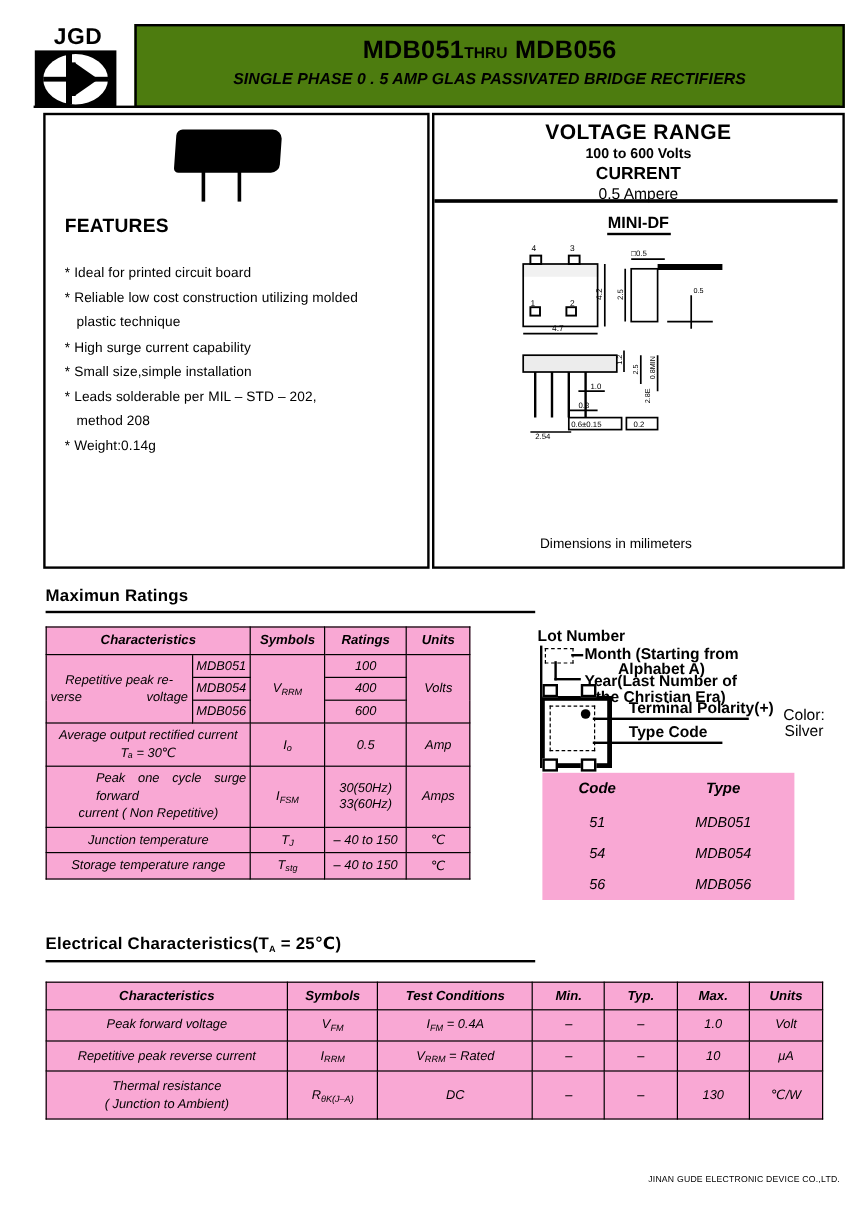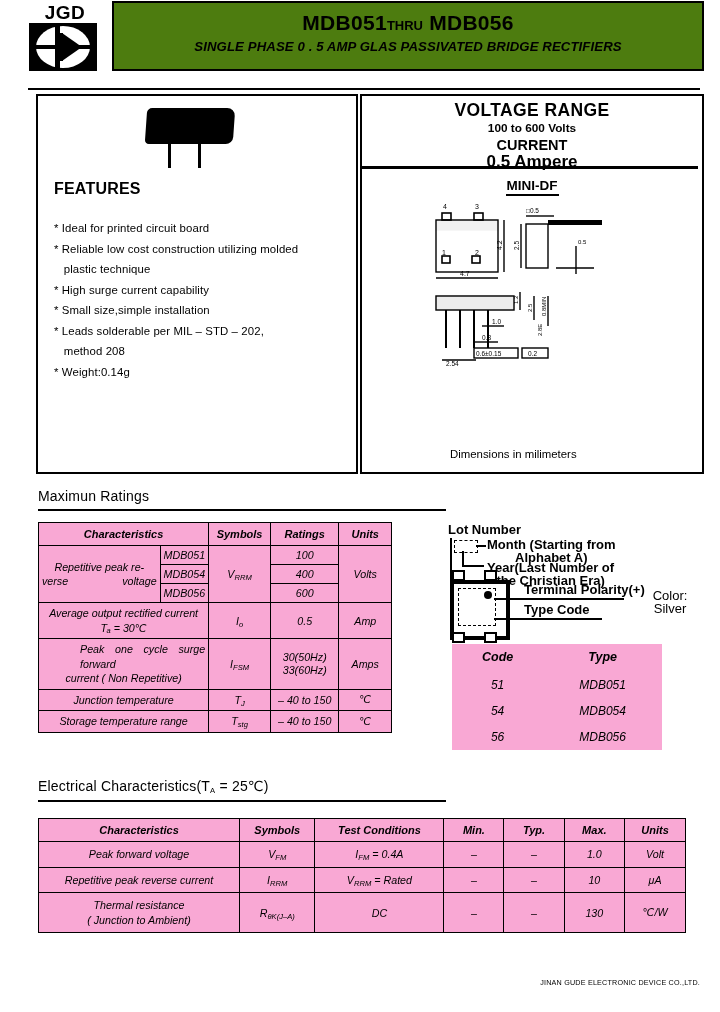--- a/index.html
+++ b/index.html
@@ -1,21 +1,21 @@
 <!DOCTYPE html>
 <html><head>
 <meta charset="utf-8">
 <style>
   html,body{margin:0;padding:0;background:#fff;}
   body{width:720px;height:1012px;position:relative;
        font-family:"Liberation Sans","DejaVu Sans",sans-serif;color:#000;}
   .page{position:absolute;left:0;top:0;width:720px;height:1012px;overflow:hidden;}
 
   
-  .hdr{position:absolute;left:28px;top:1px;width:672px;height:72px;}
+  .hdr{position:absolute;left:28px;top:20px;width:672px;height:72px;}
   .logo{position:absolute;left:0;top:2px;width:74px;height:70px;}
   .logo-txt{position:absolute;left:4px;top:0;width:66px;text-align:center;
             font-weight:bold;font-size:19px;letter-spacing:.5px;line-height:20px;}
   .logo-box{position:absolute;left:1px;top:20px;width:68px;height:48px;background:#000;}
   .logo-ell{position:absolute;left:7px;top:3px;width:54px;height:42px;
             border-radius:50%;background:#fff;}
   .logo-vbar{position:absolute;left:26px;top:3px;width:5px;height:42px;background:#000;}
   .logo-hbar{position:absolute;left:7px;top:22px;width:54px;height:4px;background:#000;}
   .logo-tri{position:absolute;left:33px;top:10px;width:0;height:0;
             border-top:14px solid transparent;border-bottom:14px solid transparent;
@@ -41,32 +41,32 @@
   .pkg-lead{position:absolute;top:34px;width:3px;height:26px;background:#000;}
 
   .features{position:absolute;left:16px;top:84px;width:290px;}
   .features h3{margin:0 0 20px 0;font-size:16px;font-weight:bold;letter-spacing:.2px;}
   .feat{font-size:11.4px;line-height:20.5px;white-space:pre;letter-spacing:.1px;}
 
   .vrange{position:absolute;left:0;top:4px;width:100%;text-align:center;}
   .vr1{font-size:17.5px;font-weight:bold;letter-spacing:.4px;line-height:21px;}
   .vr2{font-size:11.8px;font-weight:bold;line-height:15px;}
   .vr3{font-size:14.5px;font-weight:bold;line-height:18px;}
-  .vr4{font-size:17px;font-weight:bold;line-height:15px;}
+  .vr4{font-size:13px;font-weight:normal;line-height:15px;}
   .vr-rule{position:absolute;left:0;top:70px;width:336px;height:3px;background:#000;}
 
   .mini{position:absolute;left:0;top:82px;width:100%;text-align:center;
         font-size:13.5px;font-weight:bold;}
   .mini span{border-bottom:2px solid #000;padding:0 1px 1px 1px;}
 
   .dwg{position:absolute;left:64px;top:100px;width:200px;height:170px;}
   .dimnote{position:absolute;left:88px;top:352px;font-size:11.4px;}
 
   
-  .sechead{position:absolute;font-size:14px;font-weight:normal;letter-spacing:.2px;}
+  .sechead{position:absolute;font-size:14px;font-weight:bold;letter-spacing:.2px;}
   .sec-rule{position:absolute;height:2px;background:#000;}
 
   
   table{border-collapse:collapse;background:#f9a8d4;font-style:italic;}
   .mrt{position:absolute;left:38px;top:522px;width:354px;}
   .mrt td,.mrt th{border:1px solid #000;font-size:10.7px;font-weight:normal;
                   padding:3px 3px;text-align:center;vertical-align:middle;}
   .mrt th{font-weight:bold;font-size:11px;padding:5px 3px;}
   .lcell{text-align:left;padding-left:6px;line-height:14.5px;}
   .just{text-align:justify;text-align-last:justify;margin-left:38px;}

